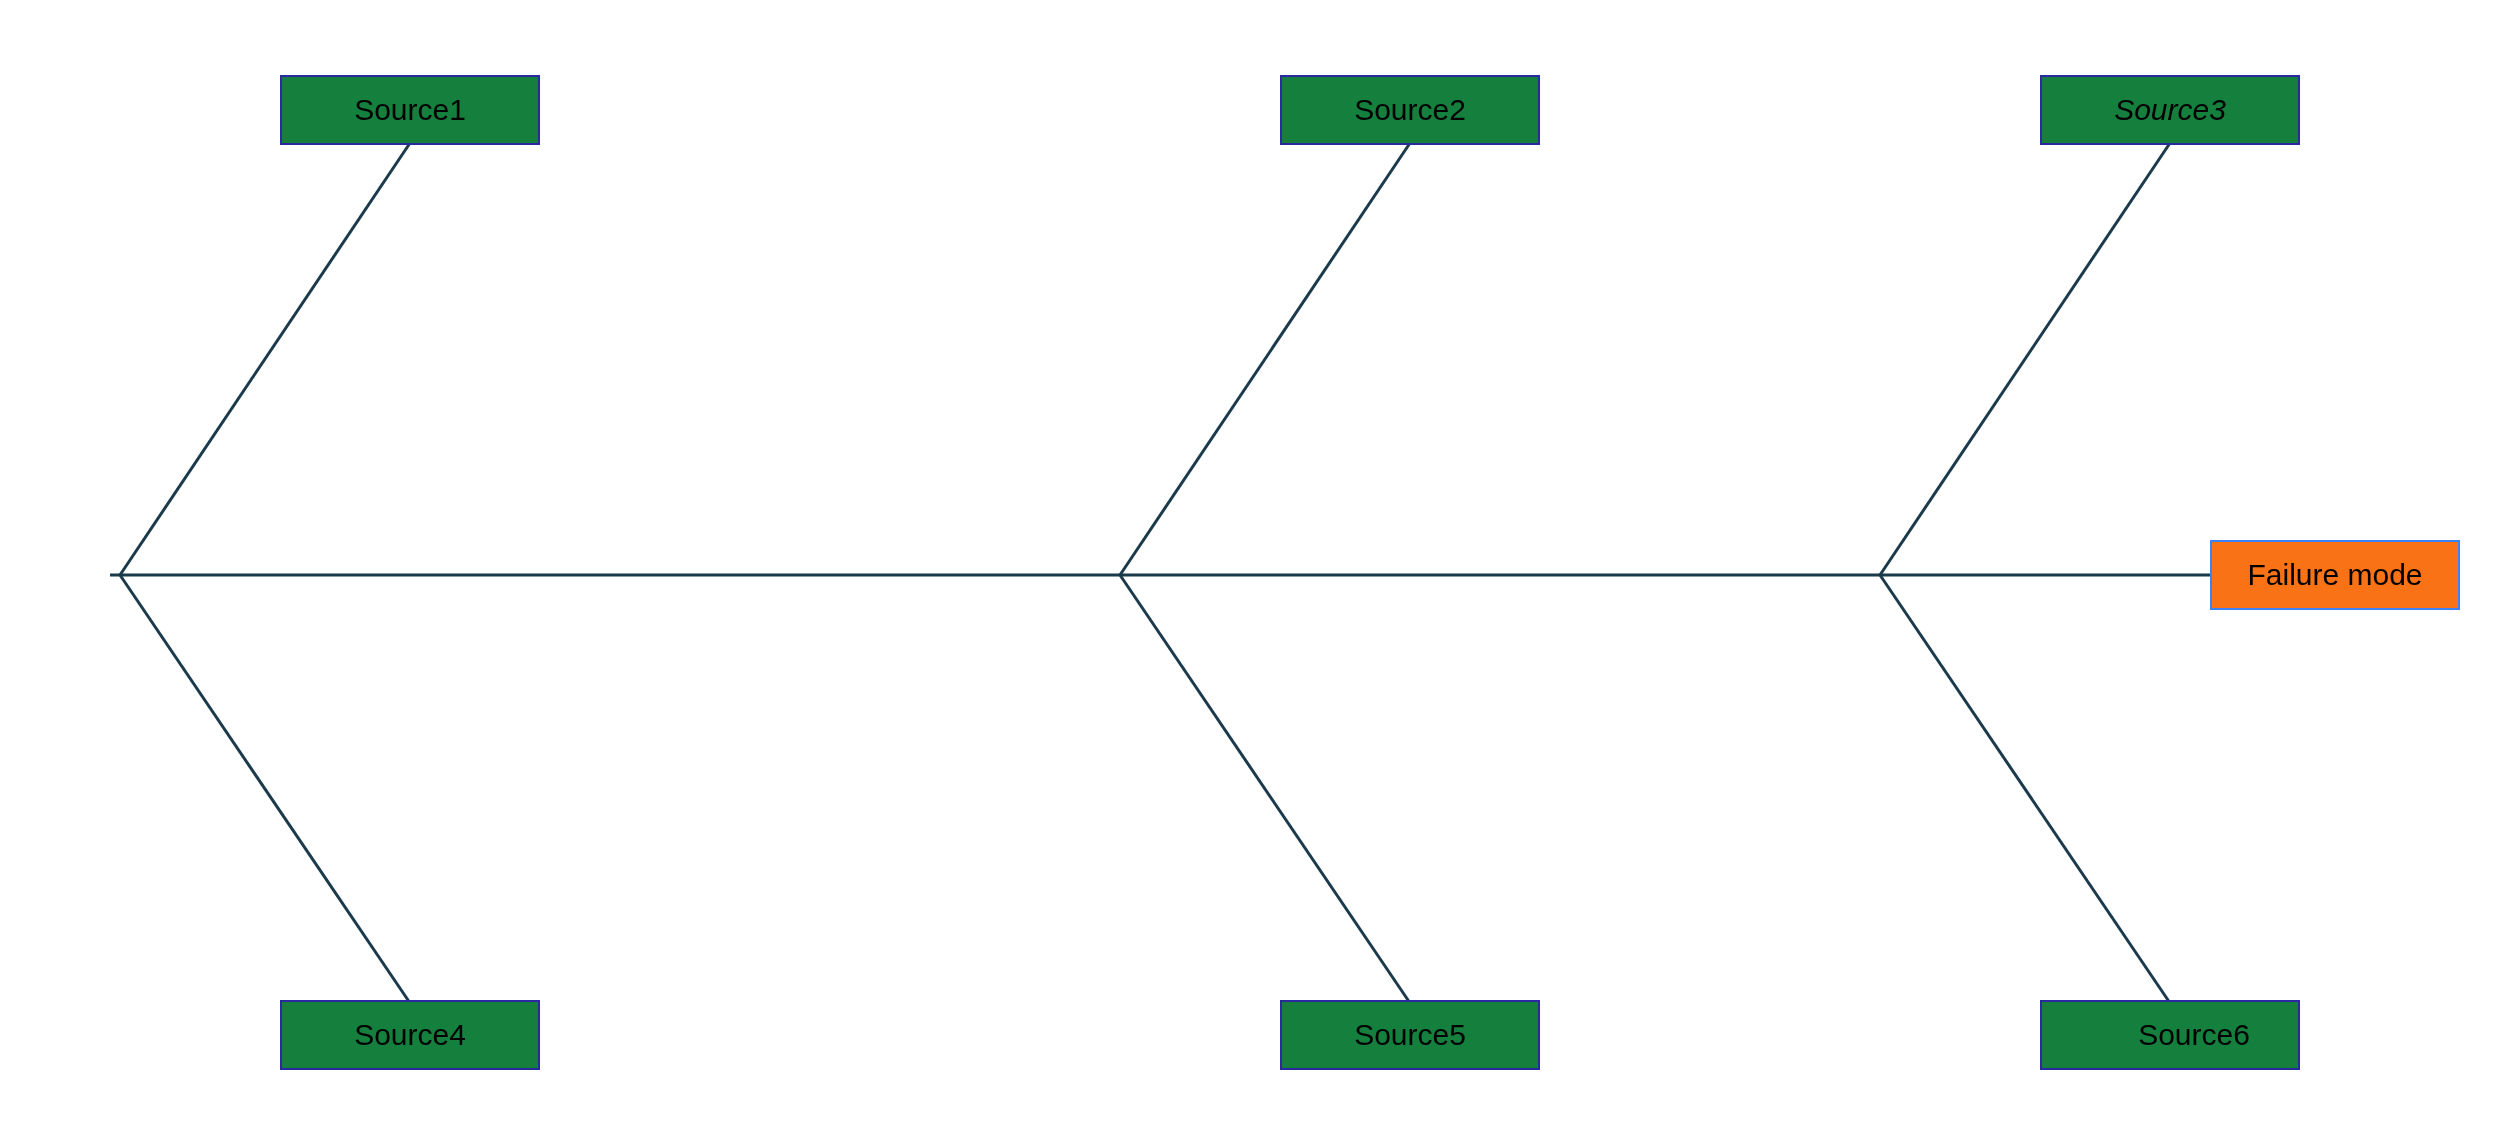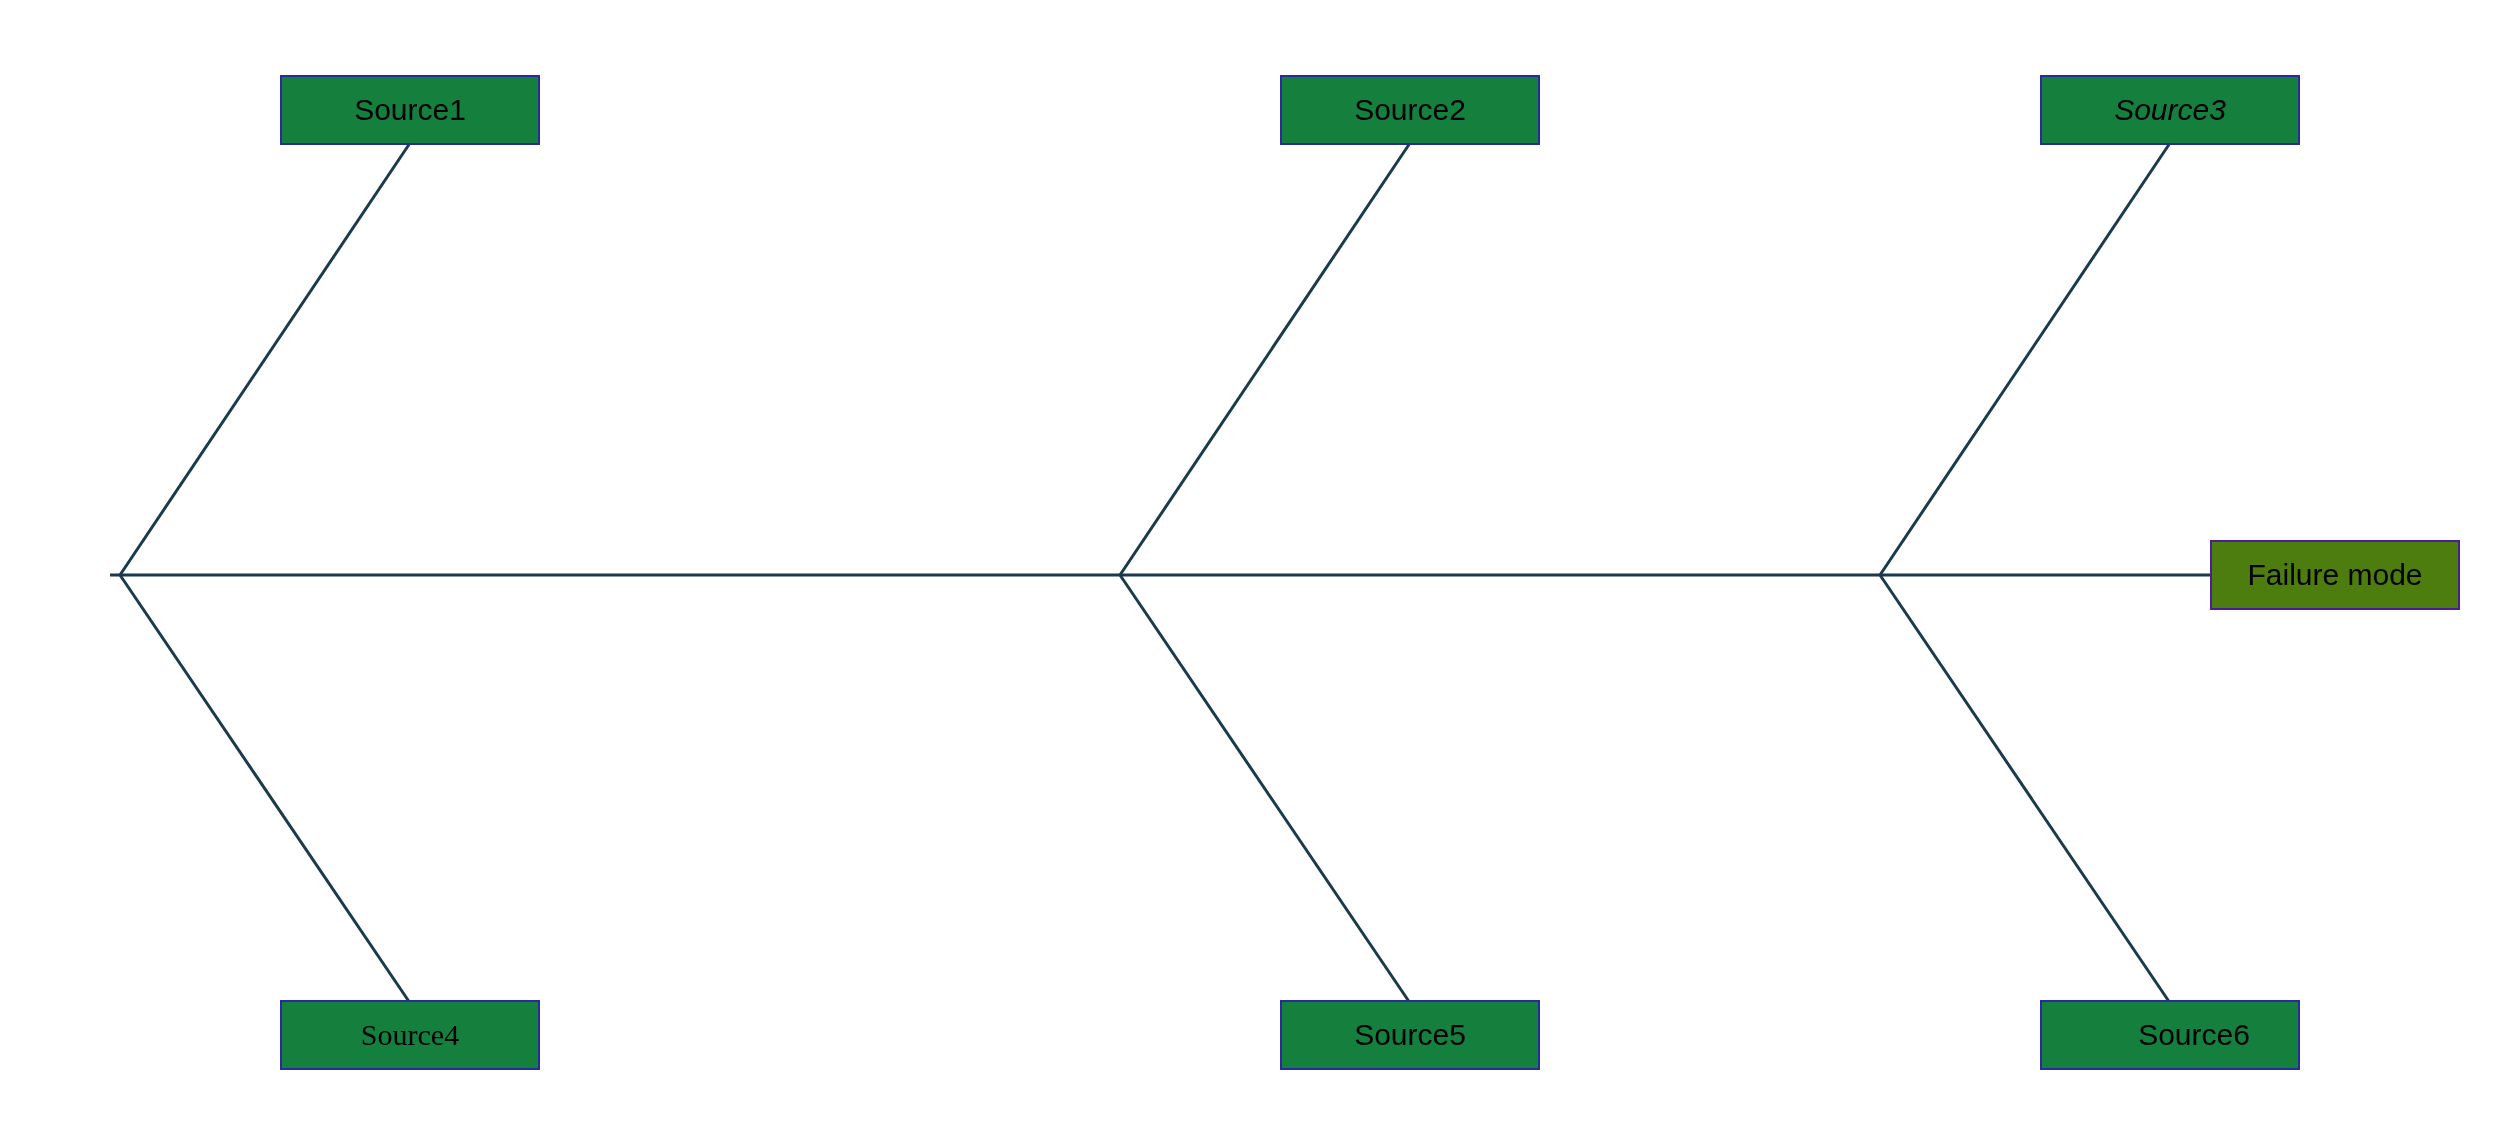--- a/index.html
+++ b/index.html
@@ -26,22 +26,22 @@
     border: 2px solid #2a2aa0;
     background: #15803d;
     font-size: 30px;
     color: #000;
     display: flex;
     align-items: center;
     justify-content: center;
     box-sizing: border-box;
   }
   .head {
-    background: #4d7c0f;
-    border: 2px solid #4c1d95;
+    background: #f97316;
+    border: 2px solid #3b82f6;
   }
 </style>
 </head>
 <body>
 
 <div class="canvas">
 
   <svg class="lines" viewBox="0 0 2500 1145">
 
     <line x1="110" y1="575" x2="2210" y2="575" stroke="#1b3a4b" stroke-width="3"></line>
@@ -58,21 +58,21 @@
   <div class="box" style="left:280px;  top:75px;  width:260px; height:70px;">
     <span>Source1</span>
   </div>
   <div class="box" style="left:1280px; top:75px;  width:260px; height:70px;">
     <span>Source2</span>
   </div>
   <div class="box" style="left:2040px; top:75px;  width:260px; height:70px;font-style:italic;">
     <span>Source3</span>
   </div>
 
-  <div class="box" style="left:280px;  top:1000px; width:260px; height:70px;font-family:Liberation Serif, serif;">
+  <div class="box" style="left:280px;  top:1000px; width:260px; height:70px;">
     <span>Source4</span>
   </div>
   <div class="box" style="left:1280px; top:1000px; width:260px; height:70px;">
     <span>Source5</span>
   </div>
   <div class="box" style="left:2040px; top:1000px; width:260px; height:70px;padding-left:48px;">
     <span>Source6</span>
   </div>
 
   <div class="box head" style="left:2210px; top:540px; width:250px; height:70px;">

